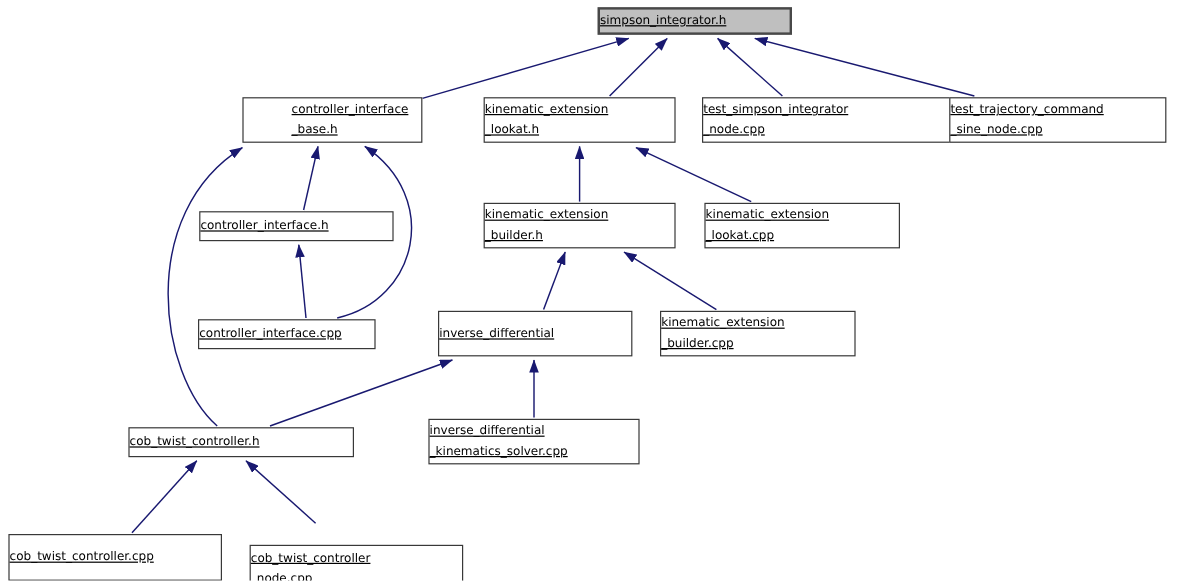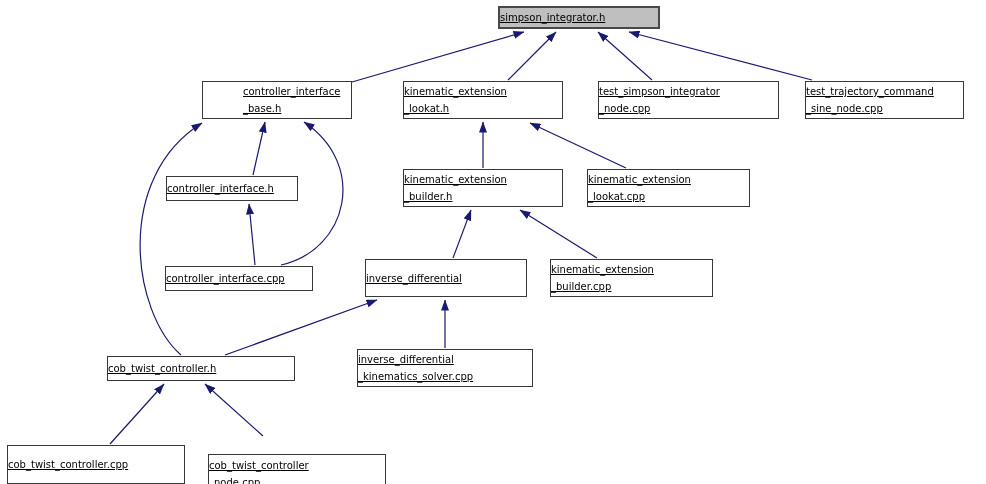--- a/index.html
+++ b/index.html
@@ -80,29 +80,29 @@
         <span class="label-line">simpson_integrator.h</span>
       </div>
       <div class="node" style="left: 202px; top: 81px; width: 150px; height: 38px; padding-left: 40px;">
         <span class="label-line">controller_interface</span>
         <span class="label-line">_base.h</span>
       </div>
       <div class="node" style="left: 403px; top: 81px; width: 160px; height: 38px;">
         <span class="label-line">kinematic_extension</span>
         <span class="label-line">_lookat.h</span>
       </div>
-      <div class="node" style="left: 585px; top: 81px; width: 181px; height: 38px; margin-left: 13px;">
+      <div class="node" style="left: 585px; top: 81px; width: 215px; height: 38px;">
         <span class="label-line">test_simpson_integrator</span>
         <span class="label-line">_node.cpp</span>
       </div>
-      <div class="node" style="left: 791px; top: 81px; width: 159px; height: 38px; margin-left: 14px;">
+      <div class="node" style="left: 791px; top: 81px; width: 181px; height: 38px;">
         <span class="label-line">test_trajectory_command</span>
         <span class="label-line">_sine_node.cpp</span>
       </div>
-      <div class="node" style="left: 166px; top: 176px; width: 132px; height: 25px;">
+      <div class="node" style="left: 166px; top: 176px; width: 162px; height: 25px;">
         <span class="label-line">controller_interface.h</span>
       </div>
       <div class="node" style="left: 403px; top: 169px; width: 160px; height: 38px;">
         <span class="label-line">kinematic_extension</span>
         <span class="label-line">_builder.h</span>
       </div>
       <div class="node" style="left: 587px; top: 169px; width: 163px; height: 38px;">
         <span class="label-line">kinematic_extension</span>
         <span class="label-line">_lookat.cpp</span>
       </div>

